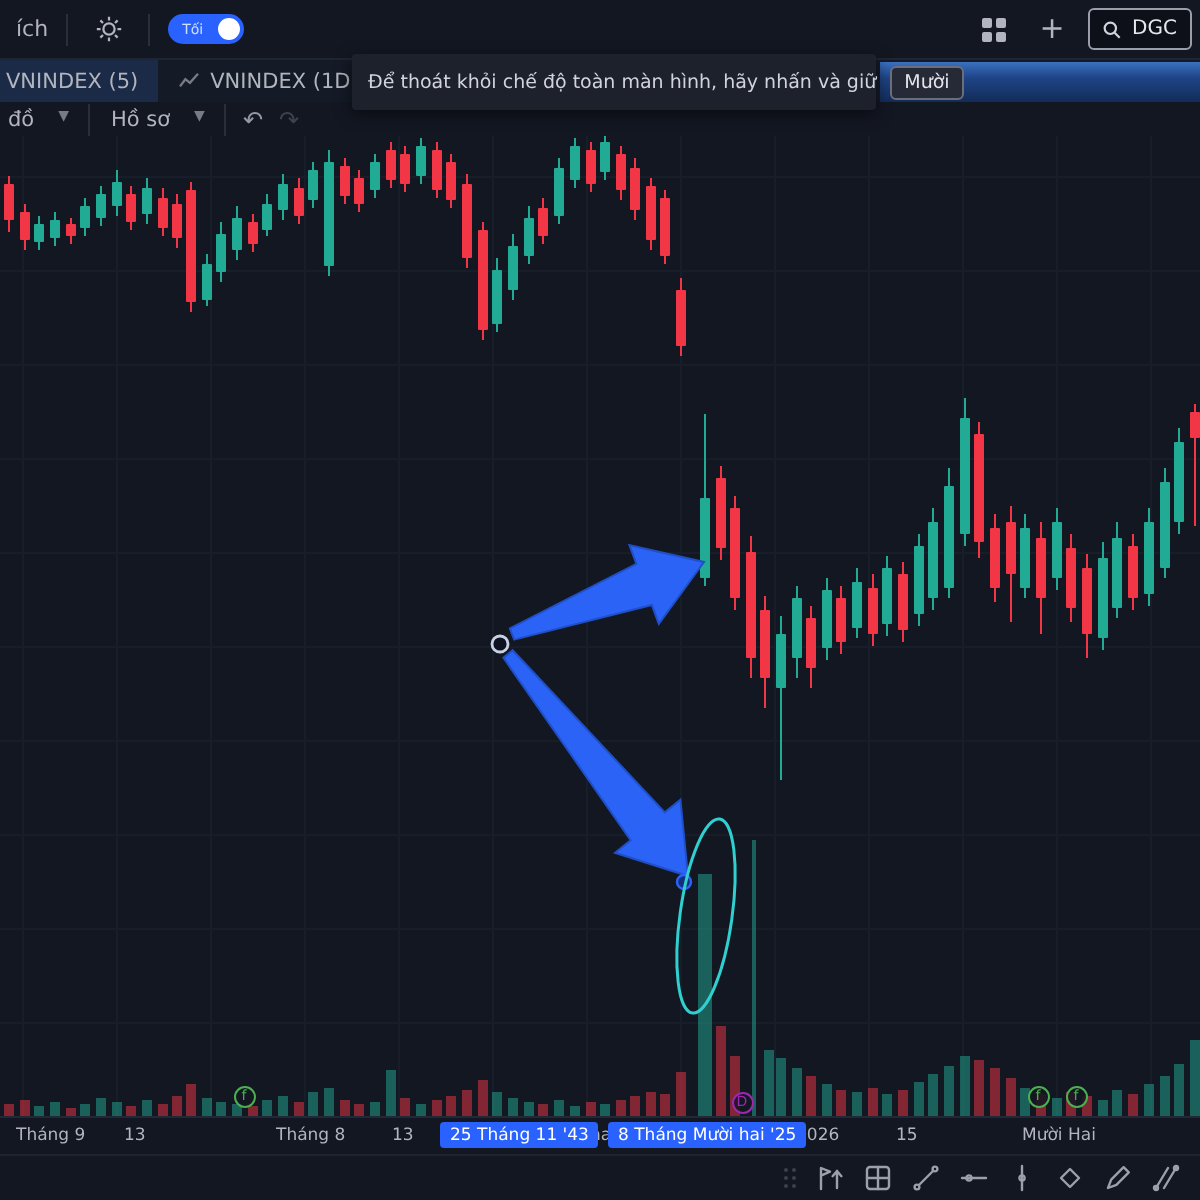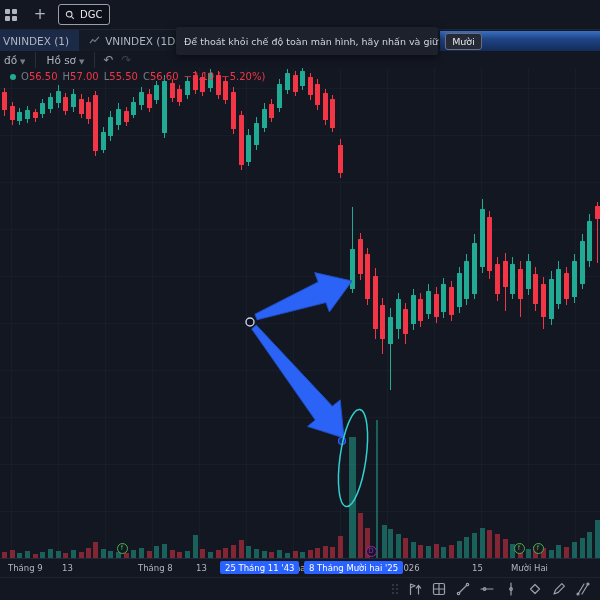--- a/index.html
+++ b/index.html
@@ -39,21 +39,21 @@
   
   #popup { position:absolute; left:176px; top:27px; width:262px; height:28px; background:#1d212c;
     border-radius:2px; box-shadow:0 2px 8px rgba(0,0,0,.55); display:flex; align-items:center;
     gap:7px; padding:0 8px; z-index:60; }
   #popup .msg { font-size:9.5px; color:#d1d4dc; white-space:nowrap; }
   #popup .key { font-size:9.5px; color:#e3e5ea; border:1px solid #6a6e7a; border-radius:3px; padding:2px 6px; background:#252a36; }
 
   
   #row3 { position:absolute; left:0; top:51px; width:600px; height:17px; background:#131722;
     display:flex; align-items:center; gap:8px; font-size:10.5px; color:#b2b5be; }
-  #row3 .item { display:flex; align-items:flex-end; gap:3px; padding:0 2px; }
+  #row3 .item { display:flex; align-items:flex-start; gap:12px; padding:0 2px; }
   #row3 .chev { font-size:7px; color:#787b86; }
   #row3 .arrow { font-size:12px; color:#9498a3; }
   #row3 .arrow.dis { color:#3d4250; }
 
   
   #chart { position:absolute; left:0; top:68px; width:600px; height:490px; background:#131722; overflow:hidden; }
   #chart::before { content:""; position:absolute; inset:0;
     background-image:linear-gradient(90deg,#1c2230 1px,transparent 1px),linear-gradient(180deg,#1c2230 1px,transparent 1px);
     background-size:47px 47px; background-position:11px 20px; opacity:.55; }
   .wick,.body,.vbar,.marker { position:absolute; }
@@ -80,20 +80,37 @@
   .tool svg { stroke:#9aa0ac; fill:none; stroke-width:1.2; stroke-linecap:round; stroke-linejoin:round; }
   .handle-dots { display:grid; grid-template-columns:2px 2px; grid-template-rows:2px 2px 2px; gap:2px; margin-right:2px; opacity:.45; }
   .handle-dots i { background:#6b7280; border-radius:50%; }
 </style>
 </head>
 <body>
 
 <div id="app">
 
   <div id="row1">
+    <div class="r1-left">
+      <span class="muted-label">ích</span>
+      <span class="vsep"></span>
+      <span class="iconbtn">
+        <svg width="15" height="15" viewBox="0 0 16 16">
+            <g stroke="#b2b5be" stroke-width="1.2" fill="none">
+              <circle cx="8" cy="8" r="3"></circle>
+              <path d="M8 1.5v2M8 12.5v2M1.5 8h2M12.5 8h2M3.4 3.4l1.4 1.4M11.2 11.2l1.4 1.4M12.6 3.4l-1.4 1.4M4.8 11.2l-1.4 1.4"></path>
+            </g>
+          </svg>
+      </span>
+      <span class="vsep"></span>
+      <span class="toggle">
+        <span class="t-label">Tối</span>
+        <span class="knob"></span>
+      </span>
+    </div>
     <div class="r1-right">
       <span class="iconbtn">
         <span class="grid4">
             <i></i>
             <i></i>
             <i></i>
             <i></i>
           </span>
       </span>
       <span class="iconbtn">
@@ -104,21 +121,21 @@
             <circle cx="5" cy="5" r="3.4" stroke="#d1d4dc" fill="none" stroke-width="1.3"></circle>
             <path d="M7.6 7.6 L10.6 10.6" stroke="#d1d4dc" stroke-width="1.3"></path>
           </svg>
         <span>DGC</span>
       </span>
     </div>
   </div>
 
   <div id="row2">
     <div class="tab first">
-      <span>VNINDEX (1)</span>
+      <span>VNINDEX (5)</span>
     </div>
     <div class="tab">
       <svg width="11" height="9" viewBox="0 0 12 10">
           <path d="M1 8 L4 4 L6.5 6 L11 1" stroke="#787b86" fill="none" stroke-width="1.3"></path>
         </svg>
       <span>VNINDEX (1D)</span>
     </div>
     <div class="tab active">
       <svg width="11" height="9" viewBox="0 0 12 10">
           <path d="M1 8 L4 4 L6.5 6 L11 1" stroke="#d1d4dc" fill="none" stroke-width="1.3"></path>
@@ -142,28 +159,20 @@
     <span class="item">
       <span>Hồ sơ</span>
         <span class="chev">▼</span>
     </span>
     <span class="vsep"></span>
     <span class="arrow">↶</span>
     <span class="arrow dis">↷</span>
   </div>
 
   <div id="chart">
-    <div id="legend">
-      <span class="dot"></span>
-      <span><span class="k">O</span><span class="v">56.50</span></span>
-      <span><span class="k">H</span><span class="v">57.00</span></span>
-      <span><span class="k">L</span><span class="v">55.50</span></span>
-      <span><span class="k">C</span><span class="v">56.60</span></span>
-      <span class="v">−3.10 (−5.20%)</span>
-    </div>
     <div id="vol-layer">
         <div class="vbar" style="left: 2px; top: 484px; width: 5px; height: 6px; background: rgba(242, 54, 69, 0.5);"></div>
         <div class="vbar" style="left: 10px; top: 482px; width: 5px; height: 8px; background: rgba(242, 54, 69, 0.5);"></div>
         <div class="vbar" style="left: 17px; top: 485px; width: 5px; height: 5px; background: rgba(34, 171, 148, 0.5);"></div>
         <div class="vbar" style="left: 25px; top: 483px; width: 5px; height: 7px; background: rgba(34, 171, 148, 0.5);"></div>
         <div class="vbar" style="left: 33px; top: 486px; width: 5px; height: 4px; background: rgba(242, 54, 69, 0.5);"></div>
         <div class="vbar" style="left: 40px; top: 484px; width: 5px; height: 6px; background: rgba(34, 171, 148, 0.5);"></div>
         <div class="vbar" style="left: 48px; top: 481px; width: 5px; height: 9px; background: rgba(34, 171, 148, 0.5);"></div>
         <div class="vbar" style="left: 56px; top: 483px; width: 5px; height: 7px; background: rgba(34, 171, 148, 0.5);"></div>
         <div class="vbar" style="left: 63px; top: 485px; width: 5px; height: 5px; background: rgba(242, 54, 69, 0.5);"></div>
@@ -410,21 +419,21 @@
       </svg>
   </div>
 
   <div id="timeaxis">
       <span class="axis-label" style="left: 8px;">Tháng 9</span>
       <span class="axis-label" style="left: 62px;">13</span>
       <span class="axis-label" style="left: 138px;">Tháng 8</span>
       <span class="axis-label" style="left: 196px;">13</span>
       <span class="axis-label" style="left: 272px;">Mười hai</span>
       <span class="axis-label" style="left: 398px;">2026</span>
-      <span class="axis-label" style="left: 472px;">15</span>
+      <span class="axis-label" style="left: 448px;">15</span>
       <span class="axis-label" style="left: 511px;">Mười Hai</span>
       <span class="axis-badge" style="left: 220px;">25 Tháng 11 '43</span>
       <span class="axis-badge" style="left: 304px;">8 Tháng Mười hai '25</span>
     </div>
 
   <div id="bottombar">
     <span class="handle-dots">
         <i></i>
         <i></i>
         <i></i>

